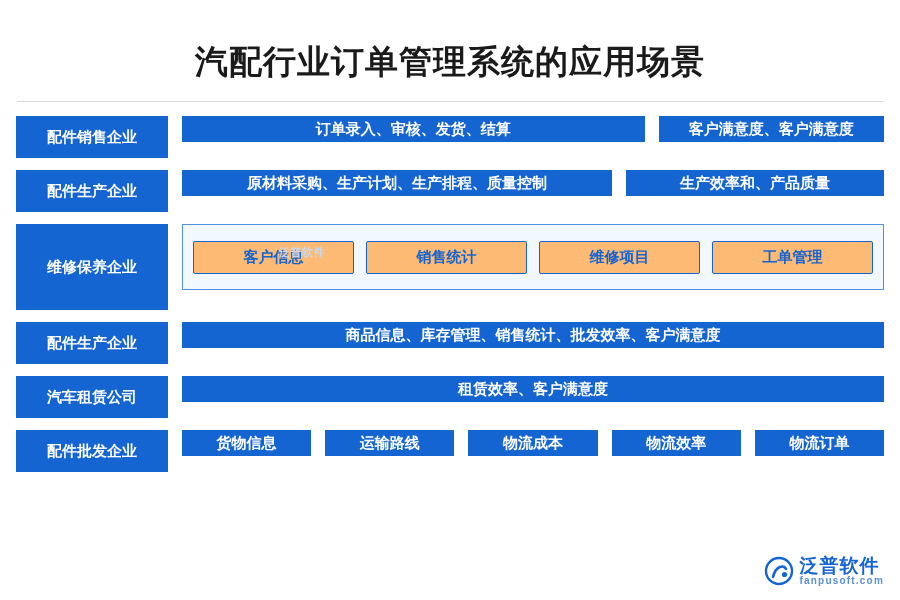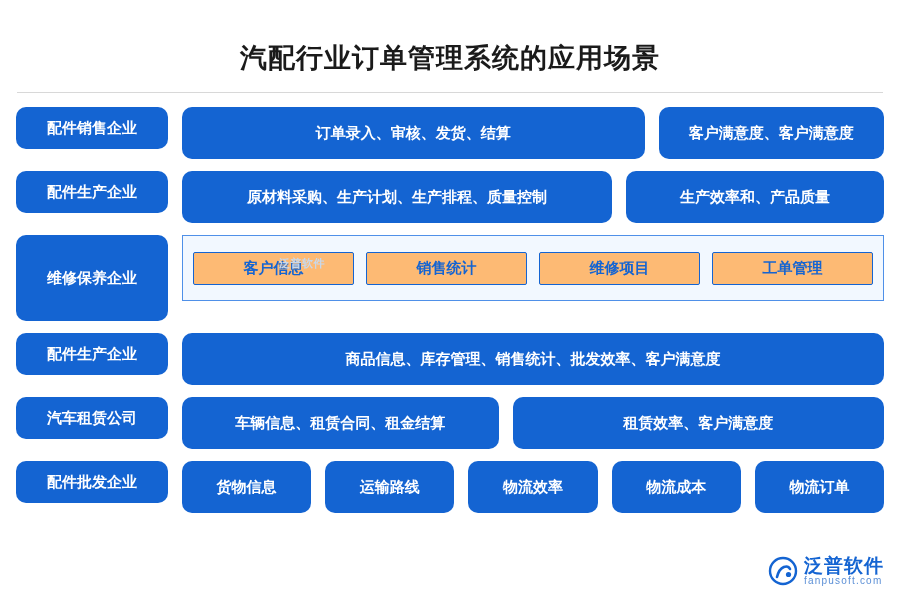--- a/index.html
+++ b/index.html
@@ -15,21 +15,21 @@
     position: relative;
   }
   .page {
     position: relative;
     width: 900px;
     height: 600px;
     box-sizing: border-box;
   }
   .title {
     text-align: center;
-    font-size: 27px;
+    font-size: 33px;
     font-weight: bold;
     color: #1a1a1a;
     letter-spacing: 1px;
     padding-top: 40px;
     padding-bottom: 16px;
   }
   .title-rule {
     width: 866px;
     margin: 0 auto;
     border-bottom: 1px solid #d8d8d8;
@@ -46,40 +46,40 @@
   .cell {
     background: #1464d2;
     color: #ffffff;
     font-weight: bold;
     font-size: 15px;
     display: flex;
     align-items: center;
     justify-content: center;
     text-align: center;
     box-sizing: border-box;
-    border-radius: 10px;
+    border-radius: 0;
     padding: 0 6px;
   }
   .label-cell {
     width: 152px;
     min-width: 152px;
     height: 42px;
     margin-right: 14px;
   }
   .row-tall .label-cell {
     height: 86px;
   }
   .content {
     flex: 1;
     display: flex;
     align-items: stretch;
     gap: 14px;
   }
   .content .cell {
-    height: 52px;
+    height: 26px;
   }
   .sub-panel {
     flex: 1;
     border: 1px solid #4f90e8;
     background: #f2f8ff;
     box-sizing: border-box;
     height: 66px;
     display: flex;
     align-items: center;
     justify-content: space-between;
@@ -138,20 +138,21 @@
   .logo-cn {
     font-size: 19px;
     font-weight: bold;
     color: #1464d2;
     letter-spacing: 1px;
   }
   .logo-en {
     font-size: 10px;
     color: #5b8fd6;
     letter-spacing: 1.2px;
+    font-weight: bold;
   }
 </style>
 </head>
 <body>
 
 <div class="page">
 
   <div class="title">汽配行业订单管理系统的应用场景</div>
   <div class="title-rule"></div>
 
@@ -187,32 +188,31 @@
     <div class="row">
       <div class="cell label-cell">配件生产企业</div>
       <div class="content">
         <div class="cell f-1">商品信息、库存管理、销售统计、批发效率、客户满意度</div>
       </div>
     </div>
 
     <div class="row">
       <div class="cell label-cell">汽车租赁公司</div>
       <div class="content">
-        <div class="cell f-100">车辆信息、租赁合同、租金结算</div>
         <div class="cell f-118">租赁效率、客户满意度</div>
       </div>
     </div>
 
     <div class="row">
       <div class="cell label-cell">配件批发企业</div>
       <div class="content">
         <div class="cell f-1">货物信息</div>
         <div class="cell f-1">运输路线</div>
+        <div class="cell f-1">物流成本</div>
         <div class="cell f-1">物流效率</div>
-        <div class="cell f-1">物流成本</div>
         <div class="cell f-1">物流订单</div>
       </div>
     </div>
 
   </div>
 
   <div class="logo">
     <span class="logo-mark">
       <svg width="30" height="30" viewBox="0 0 30 30" aria-hidden="true">
         <circle cx="15" cy="15" r="13" fill="none" stroke="#1464d2" stroke-width="2.4"></circle>

